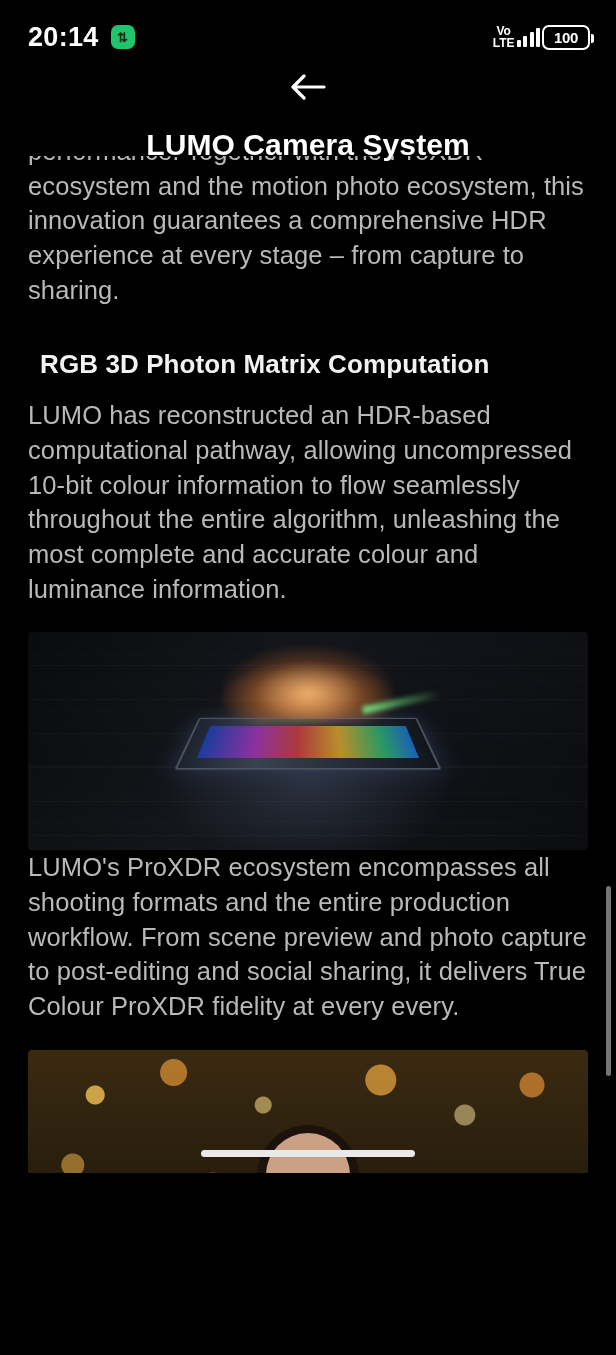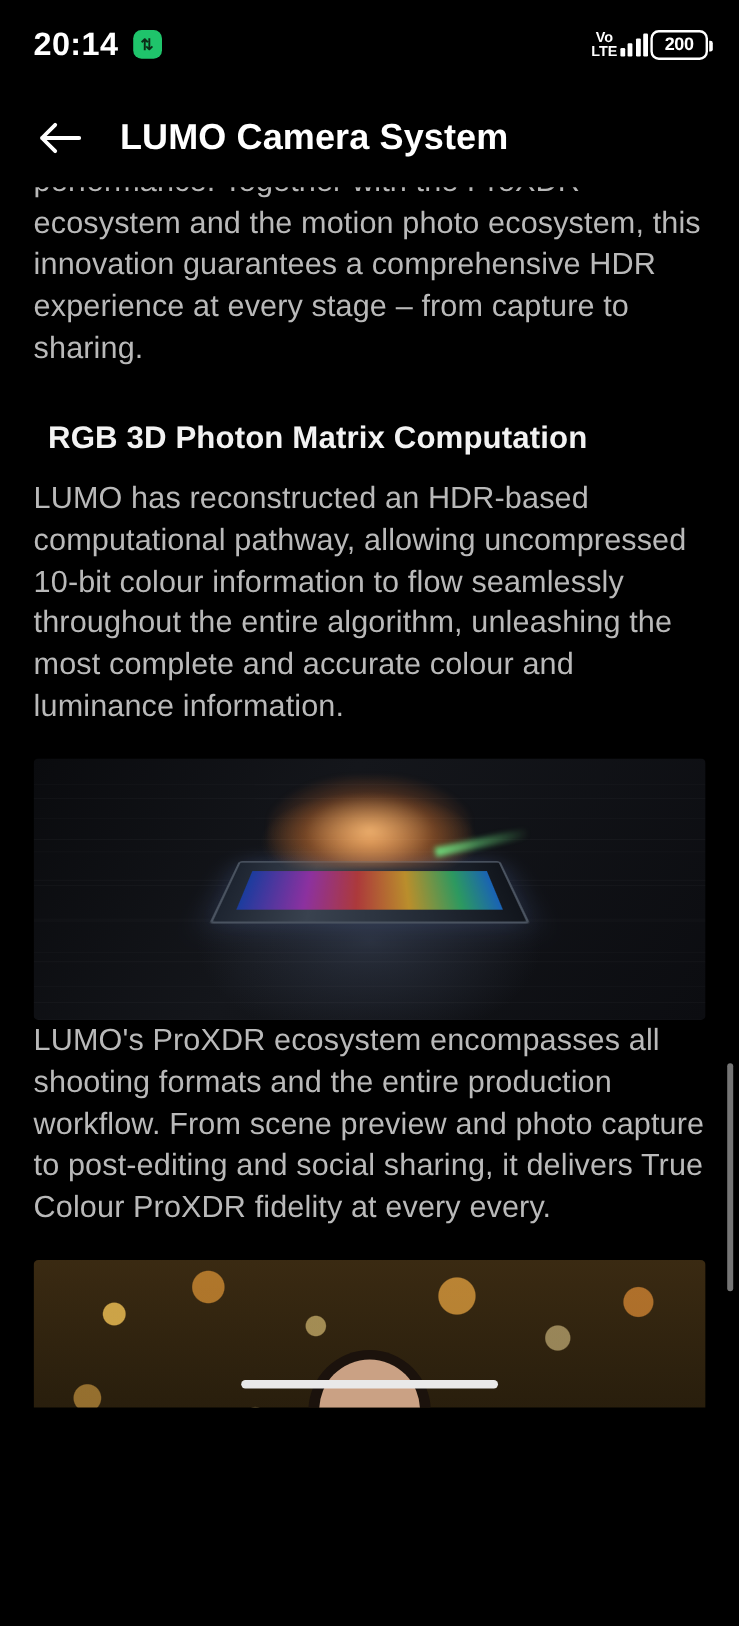--- a/index.html
+++ b/index.html
@@ -108,20 +108,21 @@
   }
 
   
   .appbar {
     height: 82px;
     display: flex;
     align-items: center;
     padding: 0 28px;
     gap: 28px;
     color: #fff;
+    flex-direction: column;
   }
   .back-btn {
     width: 44px;
     height: 44px;
     display: flex;
     align-items: center;
     justify-content: center;
     cursor: pointer;
   }
   .page-title {
@@ -335,21 +336,21 @@
         <span>Vo</span>
         <span>LTE</span>
       </div>
       <div class="signal">
         <i></i>
           <i></i>
           <i></i>
           <i></i>
       </div>
       <div class="battery">
-        <span>200</span>
+        <span>100</span>
       </div>
     </div>
   </div>
 
   <div class="appbar">
     <div class="back-btn">
       <svg width="36" height="26" viewBox="0 0 36 26">
         <path d="M14 2 L3 13 L14 24 M3 13 H34" stroke="#ffffff" stroke-width="3.2" fill="none" stroke-linecap="round" stroke-linejoin="round"></path>
       </svg>
     </div>

